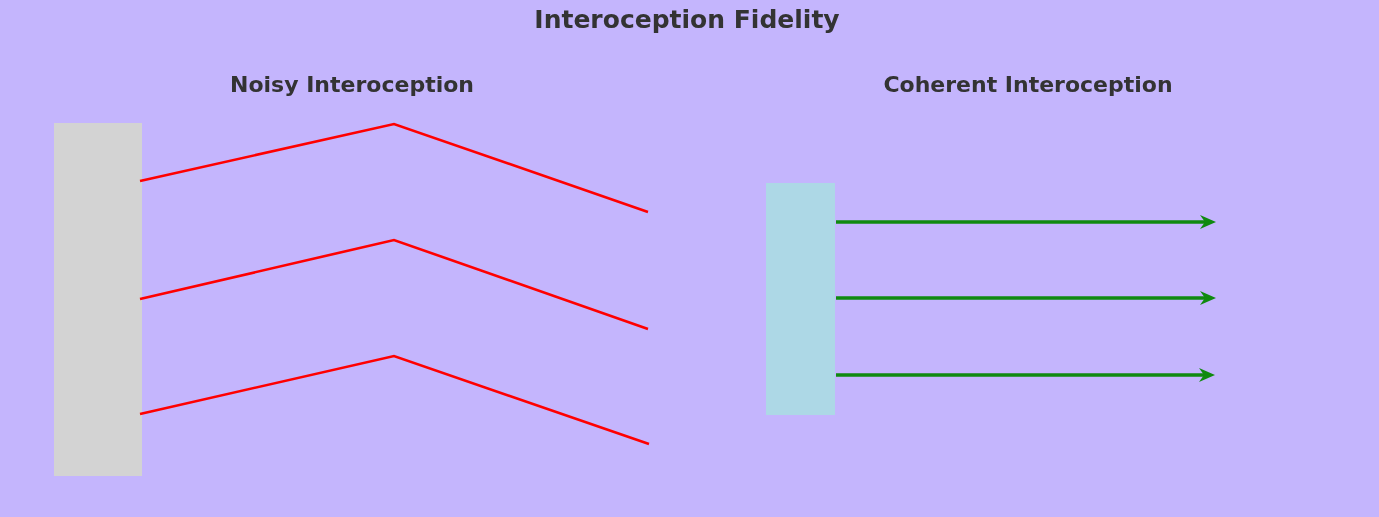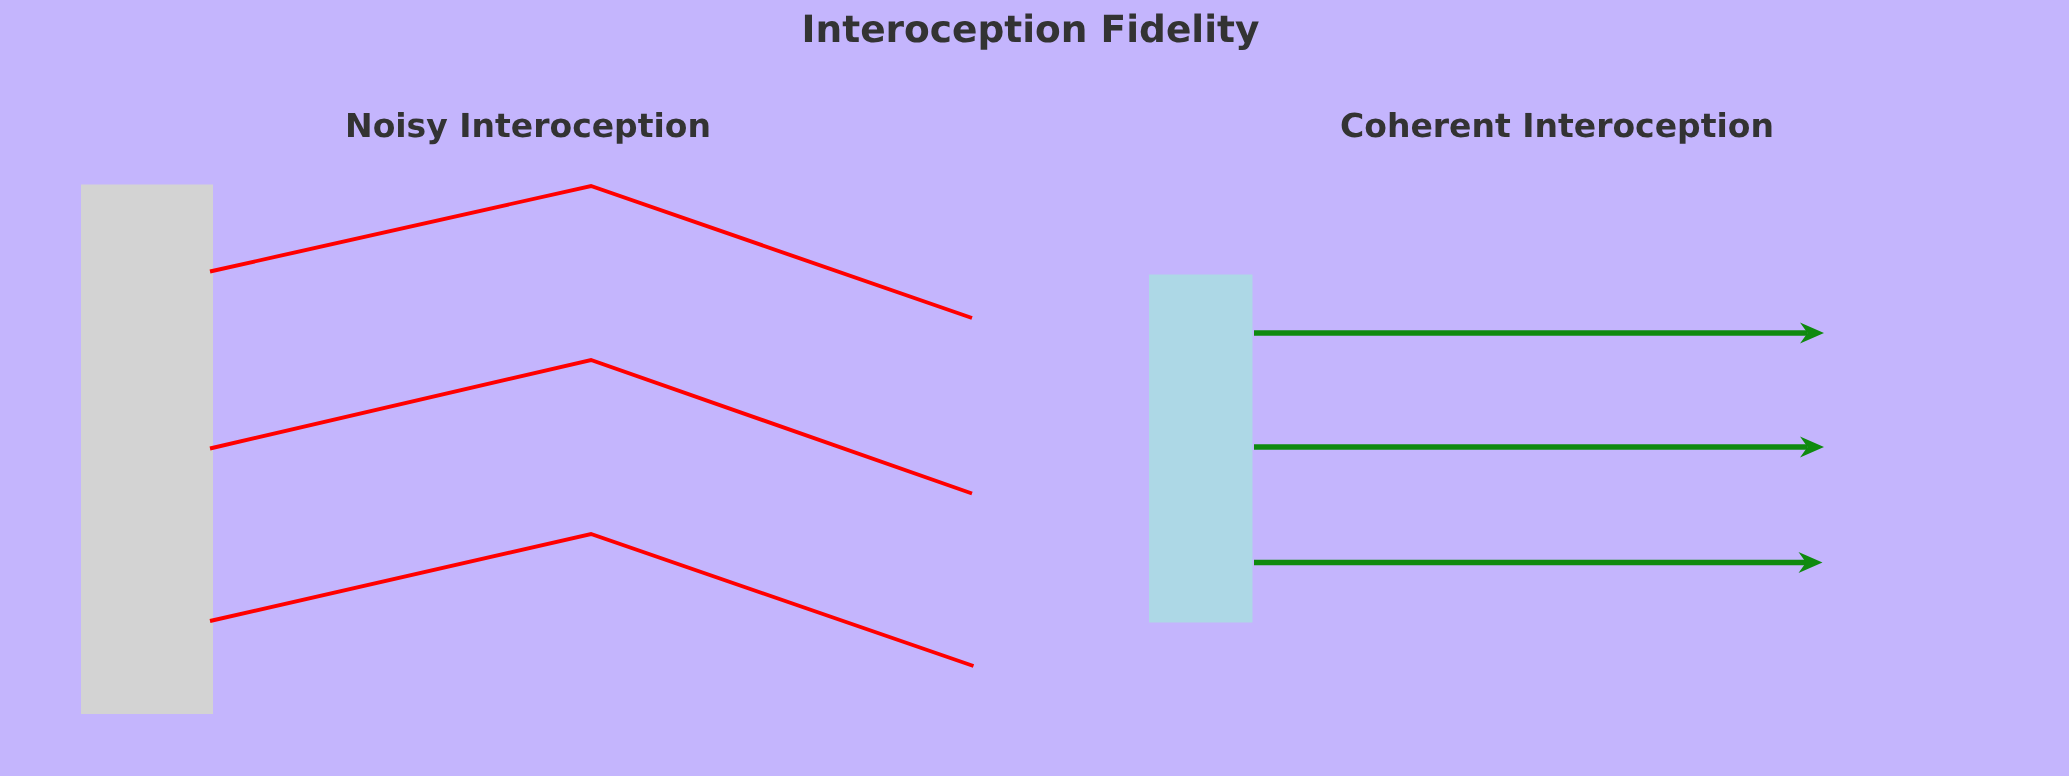--- a/index.html
+++ b/index.html
@@ -35,21 +35,21 @@
   .panel-label {
     position: absolute;
     top: 72px;
     transform: translateX(-50%);
     font-size: 22px;
     font-weight: bold;
     color: #333333;
     white-space: nowrap;
   }
   .panel-label.left  { left: 352px; }
-  .panel-label.right { left: 1028px; margin-left: 10px; }
+  .panel-label.right { left: 1028px; }
 </style>
 </head>
 <body>
 
 <div class="stage">
   <svg class="diagram-svg" xmlns="http://www.w3.org/2000/svg" viewBox="0 0 1379 517">
       <rect x="54" y="123" width="88" height="353" fill="#d3d3d3"></rect>
       <polyline points="140,181 394,124 648,212" fill="none" stroke="#ff0000" stroke-width="2.6" stroke-linejoin="miter" stroke-linecap="butt"></polyline>
       <polyline points="140,299 394,240 648,329" fill="none" stroke="#ff0000" stroke-width="2.6" stroke-linejoin="miter" stroke-linecap="butt"></polyline>
       <polyline points="140,414 394,356 649,444" fill="none" stroke="#ff0000" stroke-width="2.6" stroke-linejoin="miter" stroke-linecap="butt"></polyline>

